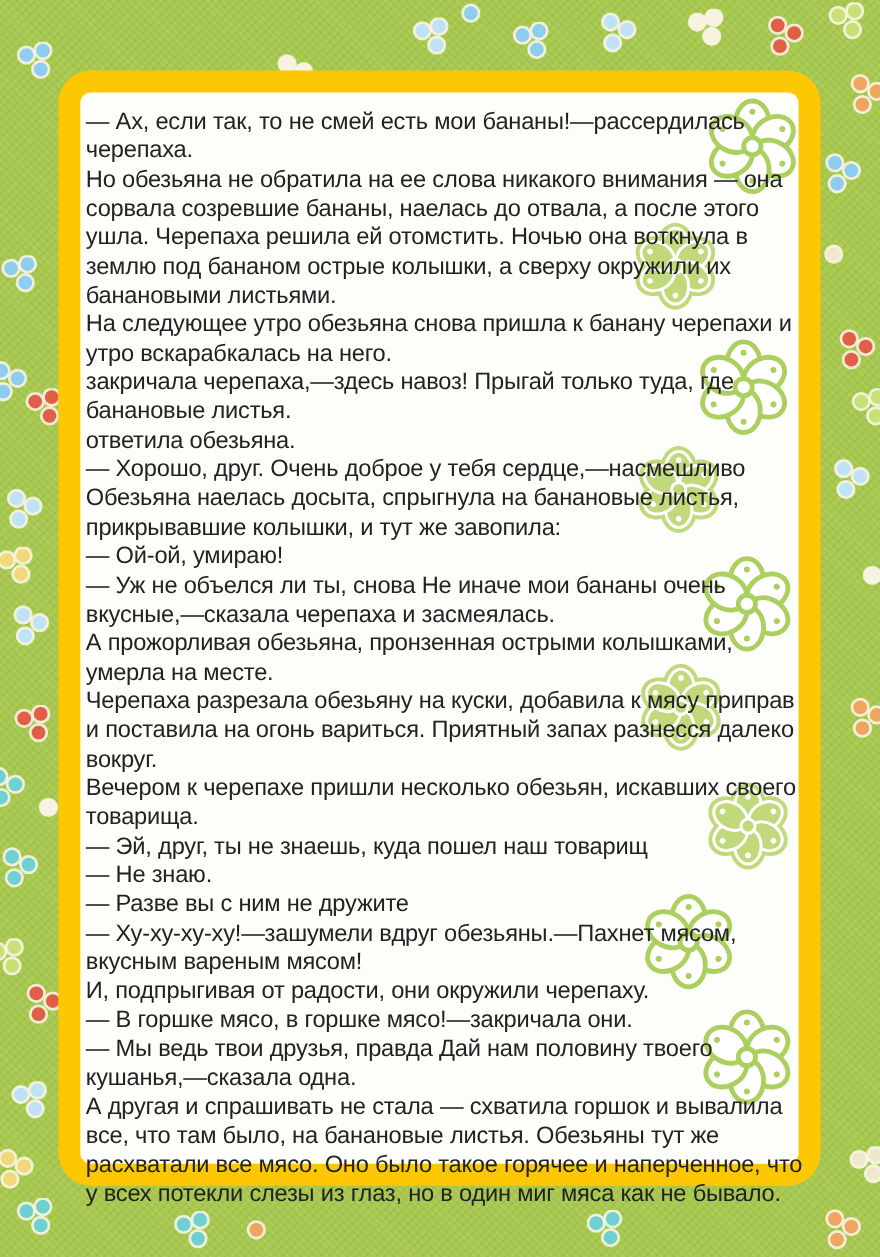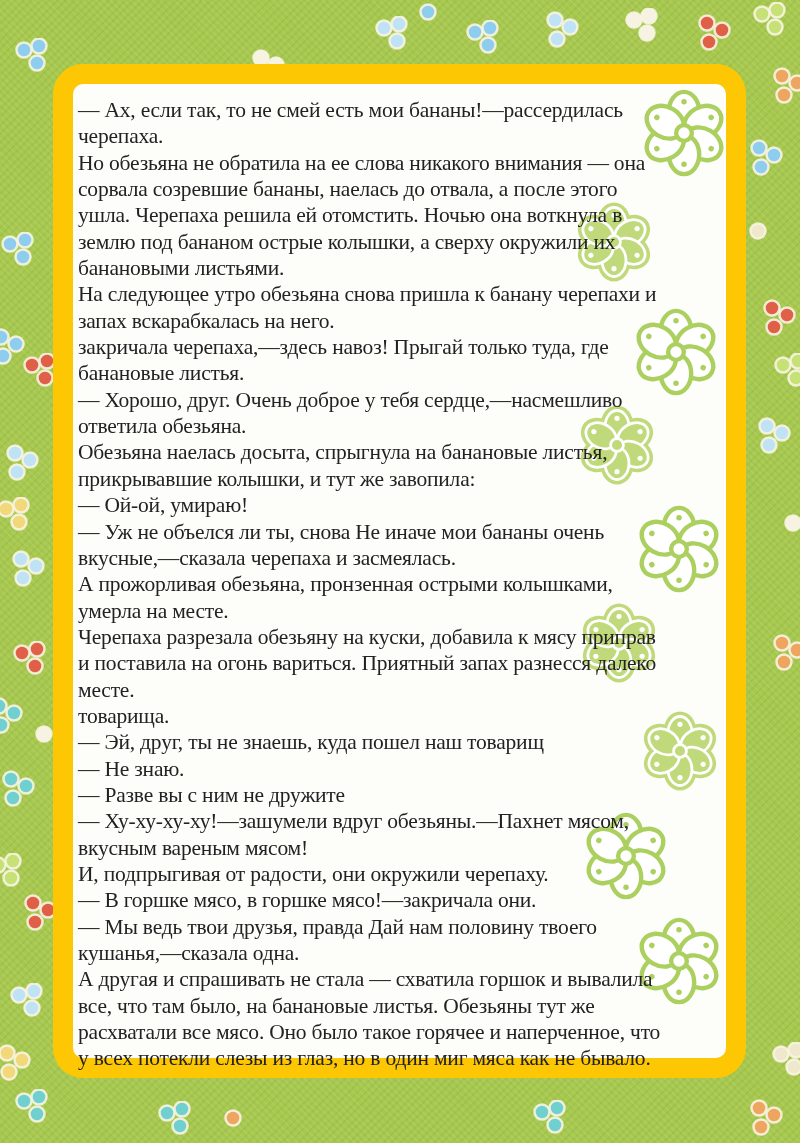--- a/index.html
+++ b/index.html
@@ -33,21 +33,21 @@
   .flower{position:absolute;}
   .story-text{
     position:absolute;
     left:78px; top:97px;
     width:680px;
     color:#222222;
     font-size:21.5px;
     line-height:26.35px;
     letter-spacing:-0.2px;
   }
-  .story-line{white-space:nowrap;font-family:Liberation Serif, serif;}
+  .story-line{white-space:nowrap;}
 </style>
 </head>
 <body>
 
 <div class="stage">
 
   <div class="dot-layer">
       <div class="dot-cluster" style="left: 12px; top: 38px;"><svg viewBox="0 0 40 40" width="40" height="40">
           <circle cx="12" cy="12" r="7.5" fill="#8ecdee" stroke="rgba(248,244,225,0.9)" stroke-width="2.5"></circle>
           <circle cx="27" cy="8" r="7.5" fill="#8ecdee" stroke="rgba(248,244,225,0.9)" stroke-width="2.5"></circle>
@@ -705,35 +705,36 @@
 
   <div class="story-text">
       <div class="story-line">— Ах, если так, то не смей есть мои бананы!—рассердилась</div>
       <div class="story-line">черепаха.</div>
       <div class="story-line">Но обезьяна не обратила на ее слова никакого внимания — она</div>
       <div class="story-line">сорвала созревшие бананы, наелась до отвала, а после этого</div>
       <div class="story-line">ушла. Черепаха решила ей отомстить. Ночью она воткнула в</div>
       <div class="story-line">землю под бананом острые колышки, а сверху окружили их</div>
       <div class="story-line">банановыми листьями.</div>
       <div class="story-line">На следующее утро обезьяна снова пришла к банану черепахи и</div>
-      <div class="story-line">запах вскарабкалась на него.</div>
+      <div class="story-line">утро вскарабкалась на него.</div>
       <div class="story-line">закричала черепаха,—здесь навоз! Прыгай только туда, где</div>
       <div class="story-line">банановые листья.</div>
+      <div class="story-line">ответила обезьяна.</div>
       <div class="story-line">— Хорошо, друг. Очень доброе у тебя сердце,—насмешливо</div>
-      <div class="story-line">ответила обезьяна.</div>
       <div class="story-line">Обезьяна наелась досыта, спрыгнула на банановые листья,</div>
       <div class="story-line">прикрывавшие колышки, и тут же завопила:</div>
       <div class="story-line">— Ой-ой, умираю!</div>
       <div class="story-line">— Уж не объелся ли ты, снова Не иначе мои бананы очень</div>
       <div class="story-line">вкусные,—сказала черепаха и засмеялась.</div>
       <div class="story-line">А прожорливая обезьяна, пронзенная острыми колышками,</div>
       <div class="story-line">умерла на месте.</div>
       <div class="story-line">Черепаха разрезала обезьяну на куски, добавила к мясу приправ</div>
       <div class="story-line">и поставила на огонь вариться. Приятный запах разнесся далеко</div>
-      <div class="story-line">месте.</div>
+      <div class="story-line">вокруг.</div>
+      <div class="story-line">Вечером к черепахе пришли несколько обезьян, искавших своего</div>
       <div class="story-line">товарища.</div>
       <div class="story-line">— Эй, друг, ты не знаешь, куда пошел наш товарищ</div>
       <div class="story-line">— Не знаю.</div>
       <div class="story-line">— Разве вы с ним не дружите</div>
       <div class="story-line">— Ху-ху-ху-ху!—зашумели вдруг обезьяны.—Пахнет мясом,</div>
       <div class="story-line">вкусным вареным мясом!</div>
       <div class="story-line">И, подпрыгивая от радости, они окружили черепаху.</div>
       <div class="story-line">— В горшке мясо, в горшке мясо!—закричала они.</div>
       <div class="story-line">— Мы ведь твои друзья, правда Дай нам половину твоего</div>
       <div class="story-line">кушанья,—сказала одна.</div>

